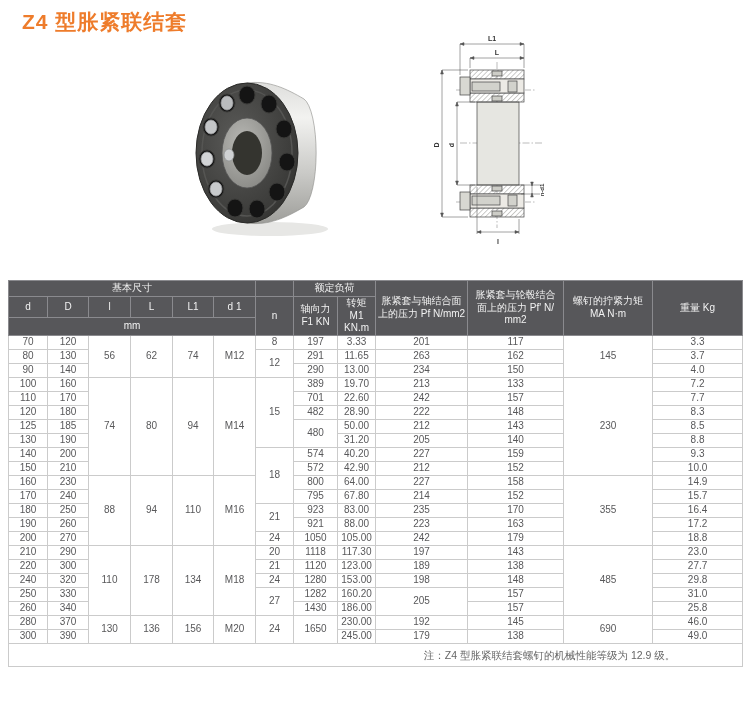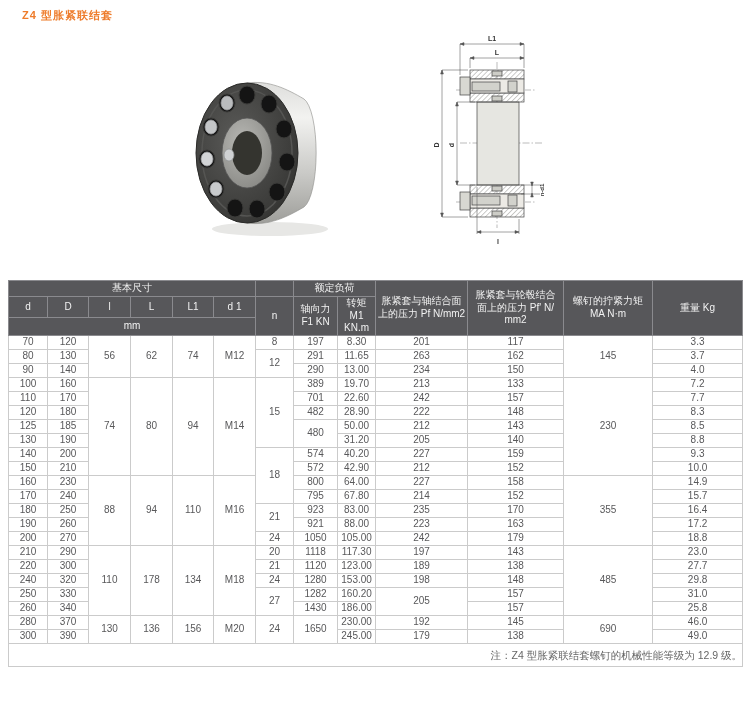--- a/index.html
+++ b/index.html
@@ -4,21 +4,21 @@
 <title>Z4 型胀紧联结套</title>
 <style>
   html,body{margin:0;padding:0;background:#ffffff;}
   body{
     width:750px;height:706px;overflow:hidden;position:relative;
     font-family:"Liberation Sans","DejaVu Sans",sans-serif;
     -webkit-font-smoothing:antialiased;
   }
   .page-title{
     position:absolute;left:22px;top:8px;
-    font-size:11px;font-weight:bold;color:#ee7c2b;letter-spacing:1px;
+    font-size:21px;font-weight:bold;color:#ee7c2b;letter-spacing:1px;
   }
   .figures{position:absolute;left:0;top:30px;width:750px;height:245px;}
   .product-photo{position:absolute;left:185px;top:25px;}
   .dim-diagram{position:absolute;left:432px;top:2px;}
 
   table.spec{
     position:absolute;left:8px;top:280px;width:734px;
     border-collapse:collapse;table-layout:fixed;
     font-size:10px;color:#555;
   }
@@ -28,21 +28,21 @@
     font-size:10px;line-height:1.25;white-space:pre-line;text-align:center;
   }
   table.spec thead tr:nth-child(1) th{height:15px;}
   table.spec thead tr:nth-child(2) th{height:16px;}
   table.spec thead tr:nth-child(3) th{height:12px;}
   table.spec td{
     border:1px solid #cbcbcb;text-align:center;vertical-align:middle;
     height:13px;padding:0;line-height:1;color:#58585a;
   }
   table.spec td.note{
-    text-align:right;padding:5px 0 5px 348px;font-size:10.5px;color:#666;
+    text-align:center;padding:5px 0 5px 348px;font-size:10.5px;color:#666;
     height:auto;line-height:1.2;white-space:nowrap;
   }
 </style>
 </head>
 <body>
 
 <div class="page-title">Z4 型胀紧联结套</div>
 
 <div class="figures">
 
@@ -229,21 +229,21 @@
   <tbody>
       <tr>
         <td>70</td>
         <td>120</td>
         <td rowspan="3">56</td>
         <td rowspan="3">62</td>
         <td rowspan="3">74</td>
         <td rowspan="3">M12</td>
         <td>8</td>
         <td>197</td>
-        <td>8.30</td>
+        <td>3.33</td>
         <td>201</td>
         <td>117</td>
         <td rowspan="3">145</td>
         <td>3.3</td>
       </tr>
       <tr>
         <td>80</td>
         <td>130</td>
         <td rowspan="2">12</td>
         <td>291</td>

